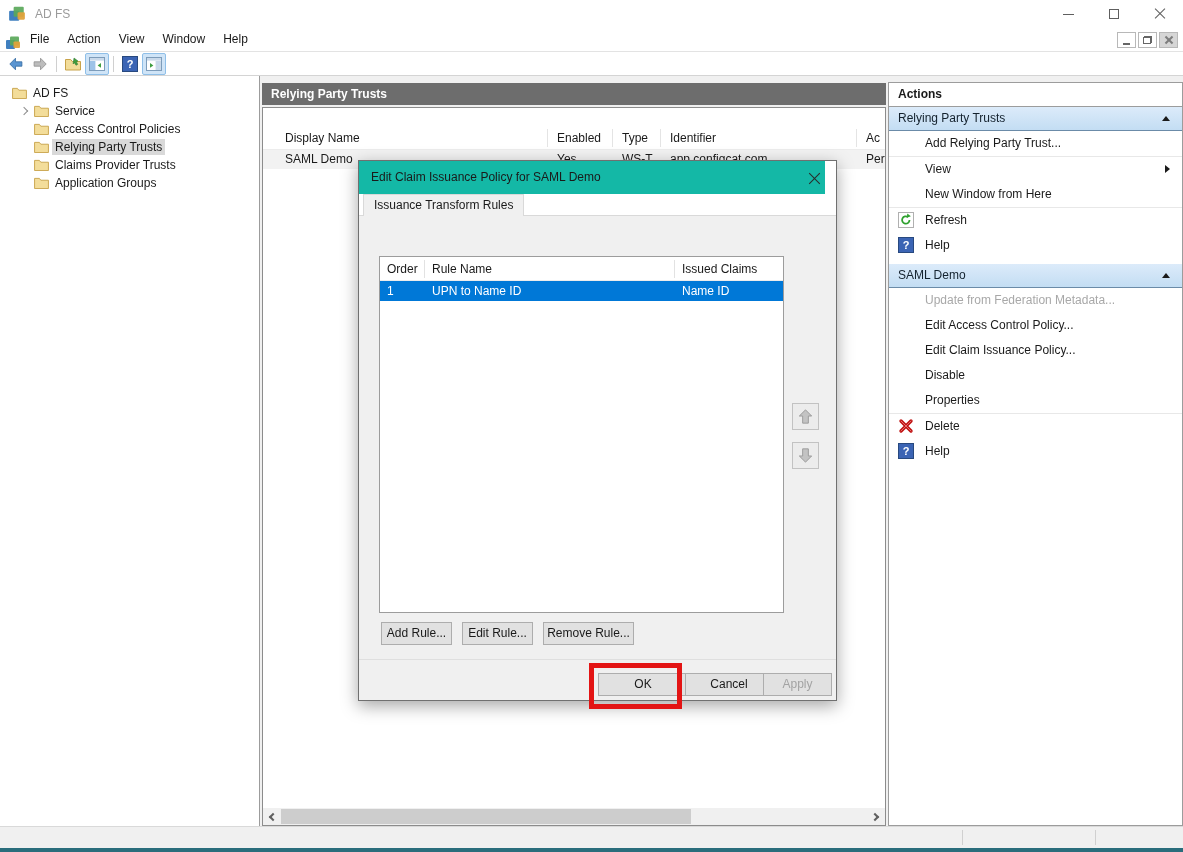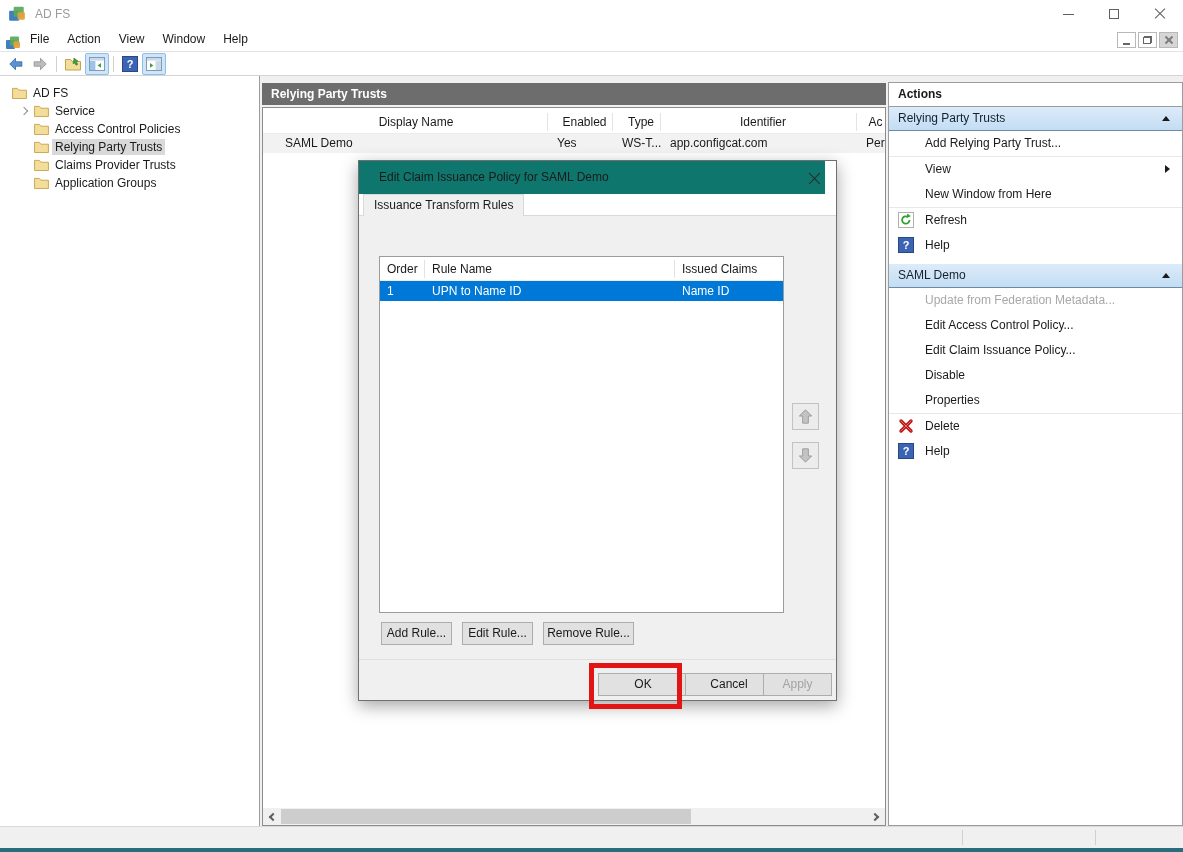--- a/index.html
+++ b/index.html
@@ -50,21 +50,21 @@
   .tree-pane { position:absolute; top:76px; left:0; width:260px; bottom:26px; background:#fff; border-right:1px solid #9c9c9c; padding-top:8px; }
   .tree-row { height:18px; display:flex; align-items:center; }
   .tree-label { padding:1px 3px; white-space:nowrap; }
   .tree-label.selected { background:#d9d9d9; }
   .chev { width:6px; height:6px; border-right:1px solid #8c8c8c; border-bottom:1px solid #8c8c8c; transform:rotate(-45deg); margin:0 7px 0 21px; }
   .tree-row .folder { flex:0 0 auto; }
 
   
   .center-header { position:absolute; left:262px; top:83px; width:624px; height:22px; background:#6d6d6d; color:#fff; font-weight:bold; line-height:22px; padding-left:9px; }
   .center-body { position:absolute; left:262px; top:107px; width:624px; bottom:26px; background:#fff; border:1px solid #8c8c8c; overflow:hidden; }
-  .lv-header { display:flex; height:24px; align-items:center; border-bottom:1px solid #ececec; margin-top:2px;text-align:center; }
+  .lv-header { display:flex; height:24px; align-items:center; border-bottom:1px solid #ececec; margin-top:18px; }
   .lv-col { padding-left:22px; border-right:1px solid #e4e4e4; height:18px; line-height:18px; white-space:nowrap; overflow:hidden; }
   .lv-col.c0 { width:285px; } .lv-col.c1 { width:65px; padding-left:9px; } .lv-col.c2 { width:48px; padding-left:9px; }
   .lv-col.c3 { width:196px; padding-left:9px; } .lv-col.c4 { flex:1; padding-left:9px; border-right:none; }
   .lv-row { display:flex; height:19px; align-items:center; background:#f2f2f2; }
   .lv-cell { white-space:nowrap; overflow:hidden; height:19px; line-height:19px; }
   .lv-cell.c0 { width:285px; padding-left:22px; } .lv-cell.c1 { width:65px; padding-left:9px; } .lv-cell.c2 { width:48px; padding-left:9px; }
   .lv-cell.c3 { width:196px; padding-left:9px; } .lv-cell.c4 { flex:1; padding-left:9px; }
   .hscroll { position:absolute; left:0; right:0; bottom:0; height:17px; background:#f0f0f0; display:flex; align-items:center; }
   .hs-arrow { width:17px; height:17px; display:flex; align-items:center; justify-content:center; }
   .hs-chev { width:6px; height:6px; border-left:2px solid #5f5f5f; border-bottom:2px solid #5f5f5f; }
@@ -86,21 +86,21 @@
   .tri-right { position:absolute; right:12px; top:8px; width:0; height:0; border-top:4px solid transparent; border-bottom:4px solid transparent; border-left:5px solid #1a1a1a; }
   .help-badge { width:16px; height:16px; background:#3b64b4; border:1px solid #28497f; color:#fff; font-weight:bold; font-size:11px; display:flex; align-items:center; justify-content:center; }
 
   
   .statusbar { position:absolute; left:0; right:0; bottom:4px; height:22px; background:#f0f0f0; border-top:1px solid #d9d9d9; }
   .sb-sep { position:absolute; top:3px; bottom:3px; width:1px; background:#d0d0d0; }
   .task-edge { position:absolute; left:0; right:0; bottom:0; height:4px; background:#2a6d7c; }
 
   
   .dialog { position:absolute; left:358px; top:160px; width:479px; height:541px; background:#fff; border:1px solid #707070; box-shadow:0 5px 16px rgba(0,0,0,.35); z-index:10; }
-  .dlg-title { position:absolute; top:0; left:0; right:11px; height:33px; background:#0f766e; line-height:33px; padding-left:20px; }
+  .dlg-title { position:absolute; top:0; left:0; right:11px; height:33px; background:#14b8a6; line-height:33px; padding-left:12px; }
   .dlg-close { position:absolute; top:5px; right:8px; width:28px; height:24px; display:flex; align-items:center; justify-content:center; }
   .dlg-x { position:relative; width:13px; height:13px; }
   .dlg-x::before,.dlg-x::after { content:""; position:absolute; left:-1px; top:6px; width:15px; border-top:1px solid #2a2a2a; }
   .dlg-x::before { transform:rotate(45deg); } .dlg-x::after { transform:rotate(-45deg); }
   .dlg-bodybg { position:absolute; top:54px; left:0; right:0; bottom:0; background:#f0f0f0; border-top:1px solid #d9d9d9; }
   .dlg-tab { position:absolute; top:33px; left:4px; height:22px; line-height:21px; padding:0 10px; background:#f0f0f0; border:1px solid #d9d9d9; border-bottom:none; z-index:2; }
   .dlg-desc { position:absolute; left:20px; top:68px; right:20px; }
   .rules-list { position:absolute; left:20px; top:95px; width:405px; height:357px; background:#fff; border:1px solid #9c9c9c; }
   .rl-header { display:flex; height:24px; align-items:center; border-bottom:1px solid #ececec; }
   .rl-col { height:18px; line-height:18px; padding-left:7px; border-right:1px solid #e2e2e2; white-space:nowrap; overflow:hidden; }

